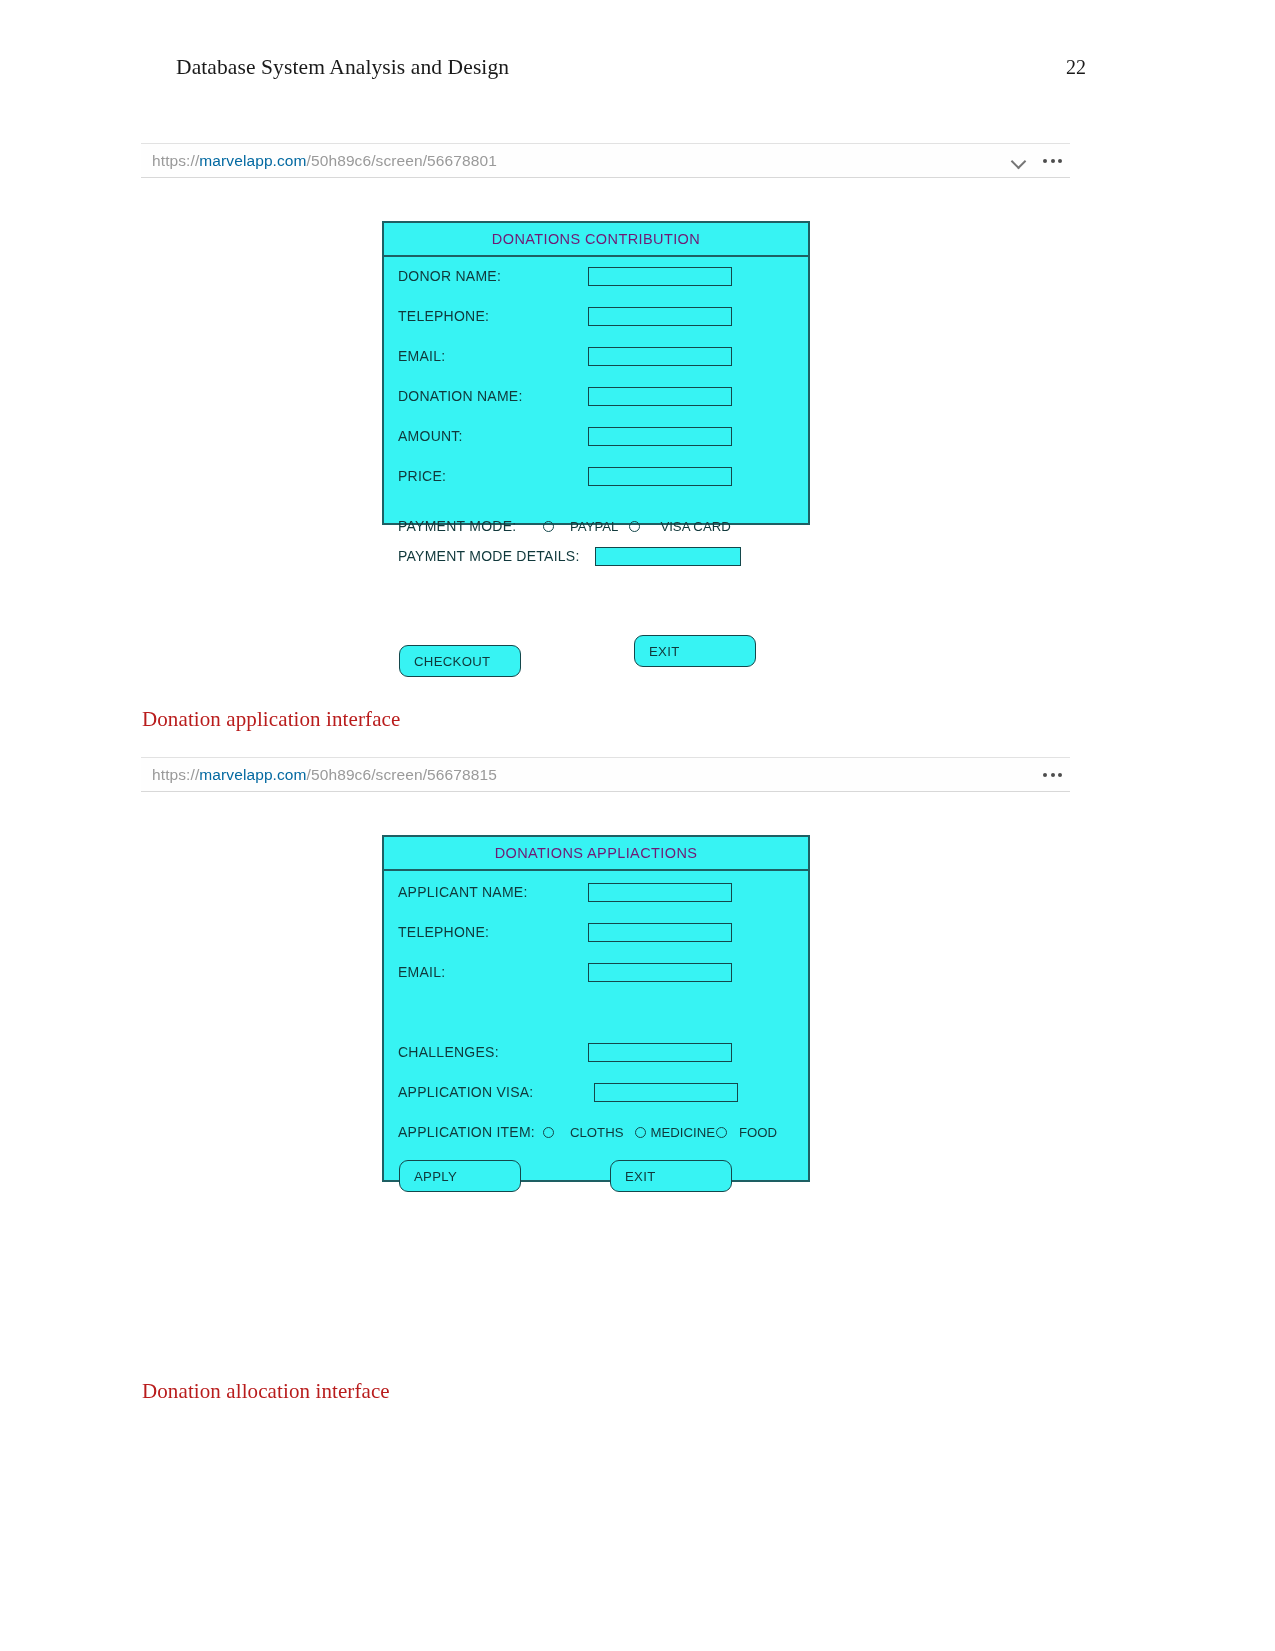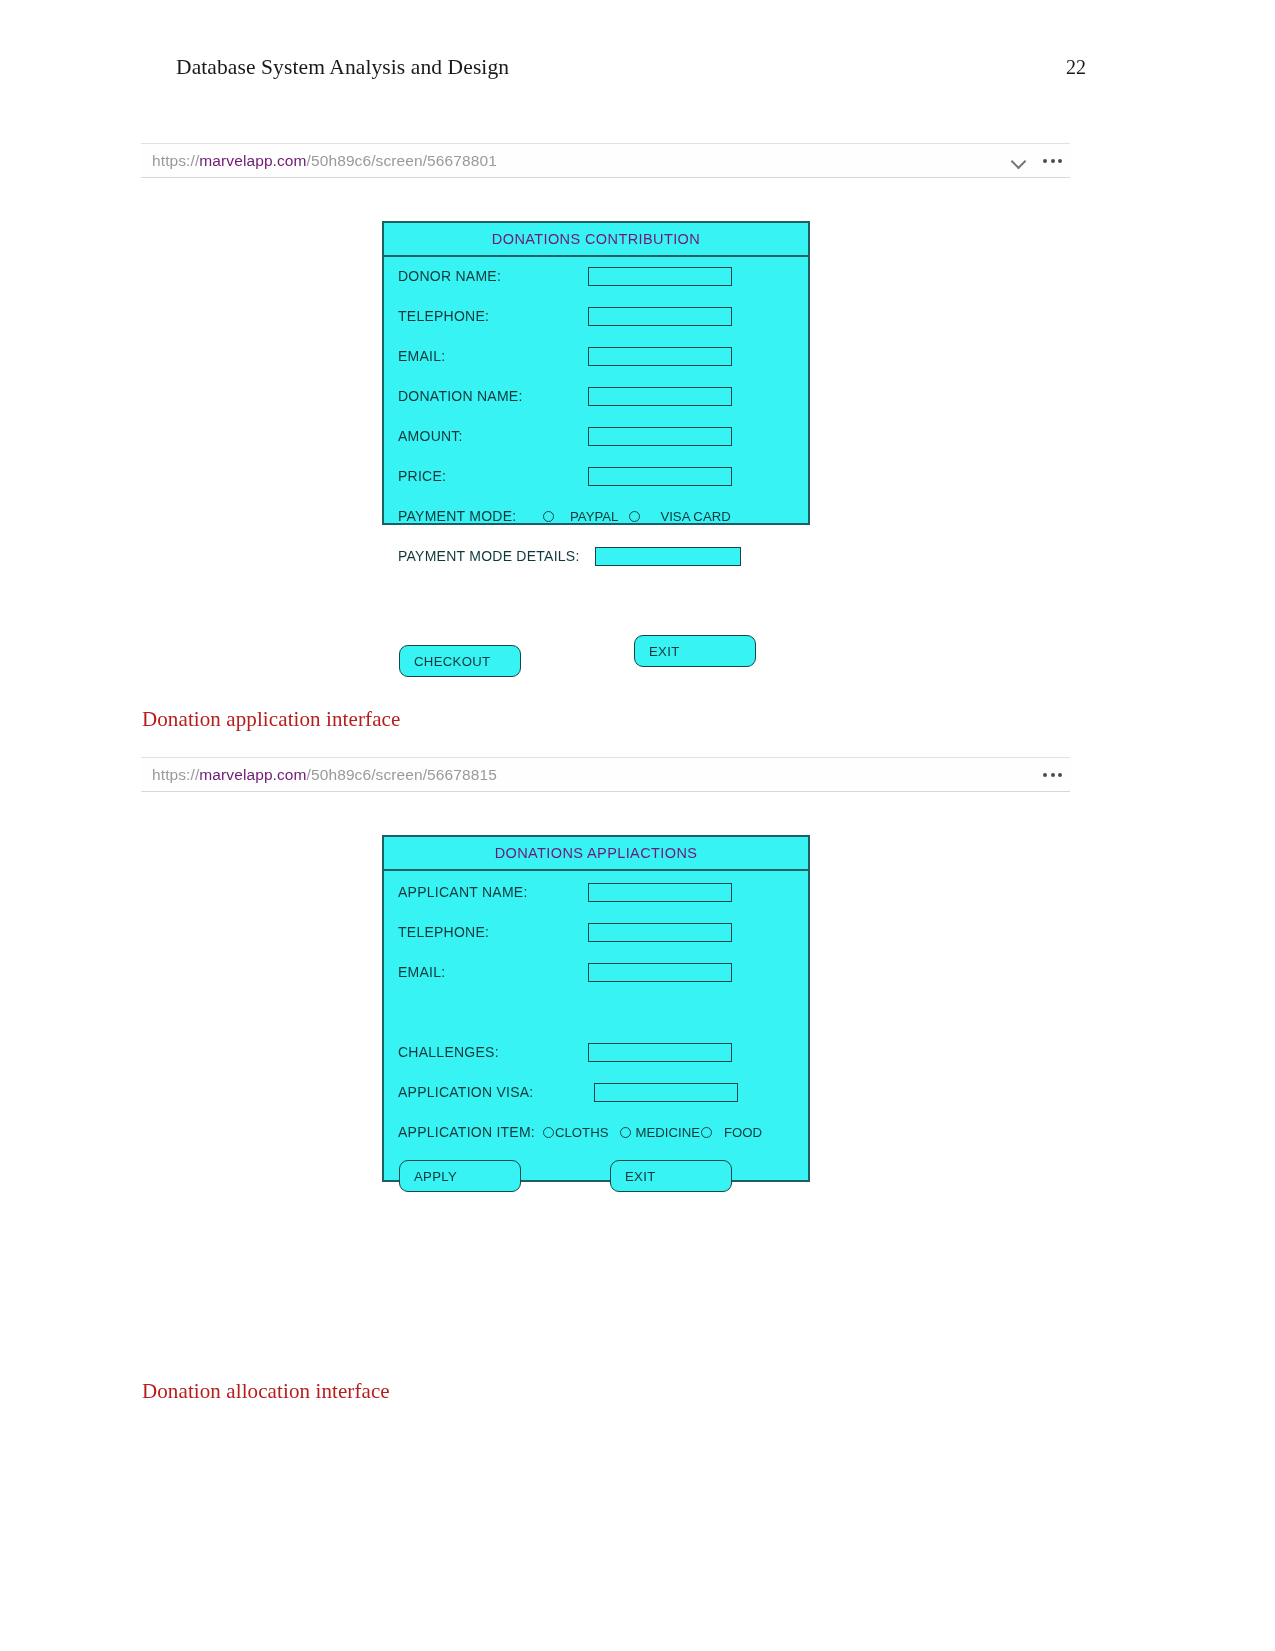--- a/index.html
+++ b/index.html
@@ -55,21 +55,21 @@
     box-sizing: border-box;
   }
   .url-text {
     font-family: "Liberation Sans", sans-serif;
     font-size: 15.5px;
     color: #9a9a9a;
     padding-left: 11px;
     white-space: nowrap;
     letter-spacing: 0.1px;
   }
-  .url-text .host { color: #701a75; text-align: right; }
+  .url-text .host { color: #0369a1; text-align: right; }
   .urlbar-actions {
     position: absolute;
     right: 8px;
     top: 0;
     bottom: 0;
     display: flex;
     align-items: center;
     gap: 16px;
   }
   .chevron-down {
@@ -237,21 +237,21 @@
         <div class="field-row" style="top:166px;">
           <span class="field-label">AMOUNT:</span>
           <span class="field-input" style="position:absolute;left:190px;width:144px;"></span>
         </div>
 
         <div class="field-row" style="top:206px;">
           <span class="field-label">PRICE:</span>
           <span class="field-input" style="position:absolute;left:190px;width:144px;"></span>
         </div>
 
-        <div class="field-row" style="top:246px;">
+        <div class="field-row" style="top:256px;">
           <span class="field-label">PAYMENT MODE:</span>
           <span class="radio-grp" style="position:absolute;left:145px;">
             <span class="radio-dot"></span>
             <span style="margin-left:16px;">PAYPAL</span>
             <span class="radio-dot" style="margin-left:11px;"></span>
             <span style="margin-left:20px;">VISA CARD</span>
           </span>
         </div>
 
         <div class="field-row" style="top:286px;">
@@ -317,21 +317,21 @@
 
         <div class="field-row" style="top:208px;">
           <span class="field-label">APPLICATION VISA:</span>
           <span class="field-input" style="position:absolute;left:196px;width:144px;"></span>
         </div>
 
         <div class="field-row" style="top:248px;">
           <span class="field-label">APPLICATION ITEM:</span>
           <span class="radio-grp" style="position:absolute;left:145px;">
             <span class="radio-dot"></span>
-            <span style="margin-left:1px;">CLOTHS</span>
+            <span style="margin-left:16px;">CLOTHS</span>
             <span class="radio-dot" style="margin-left:11px;"></span>
             <span style="margin-left:5px;">MEDICINE</span>
             <span class="radio-dot" style="margin-left:1px;"></span>
             <span style="margin-left:12px;">FOOD</span>
           </span>
         </div>
 
         <div class="mock-btn" style="left:15px;top:289px;width:122px;height:32px;">
           <span>APPLY</span>
         </div>

